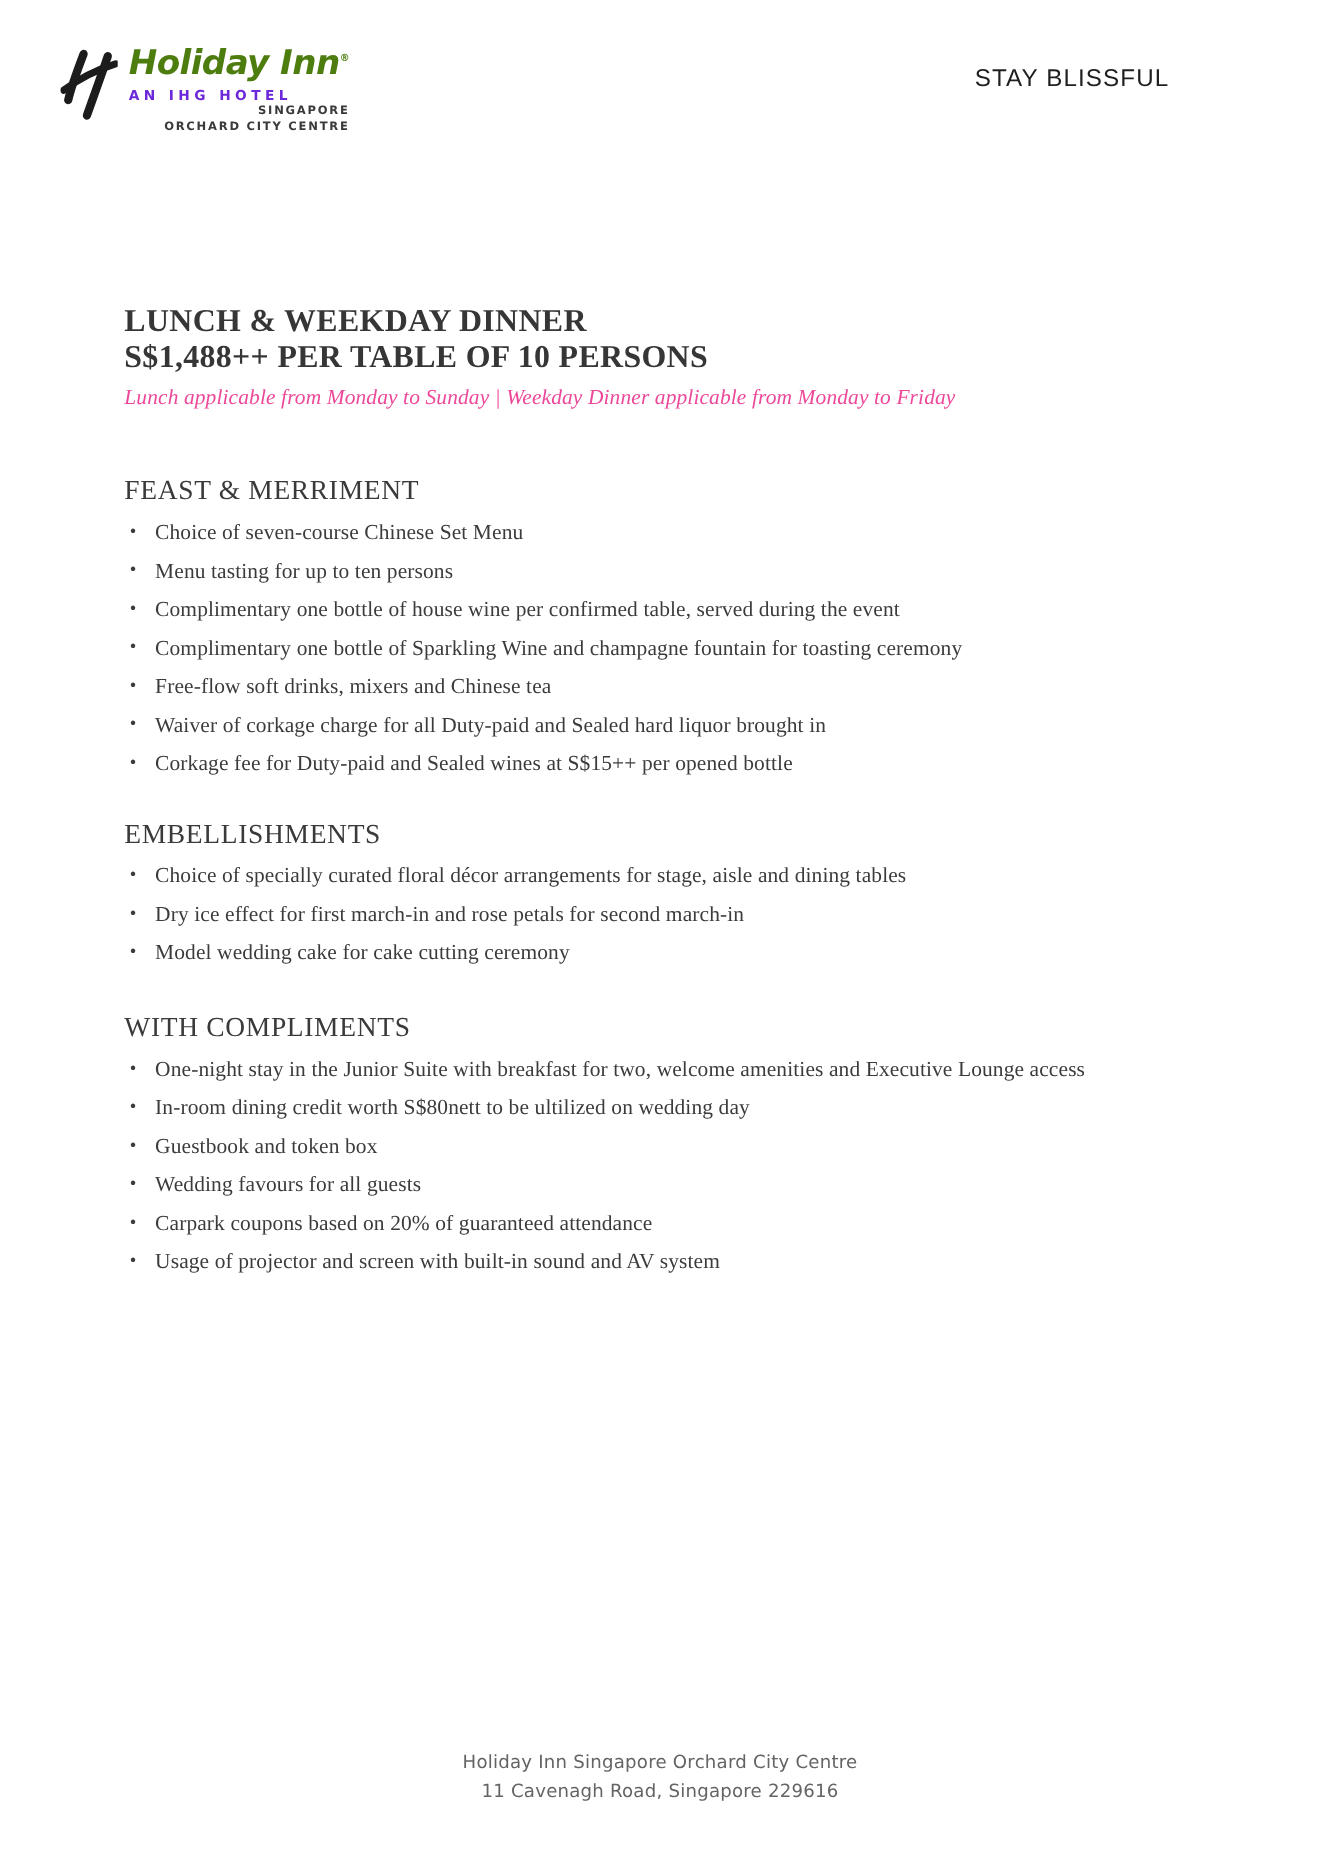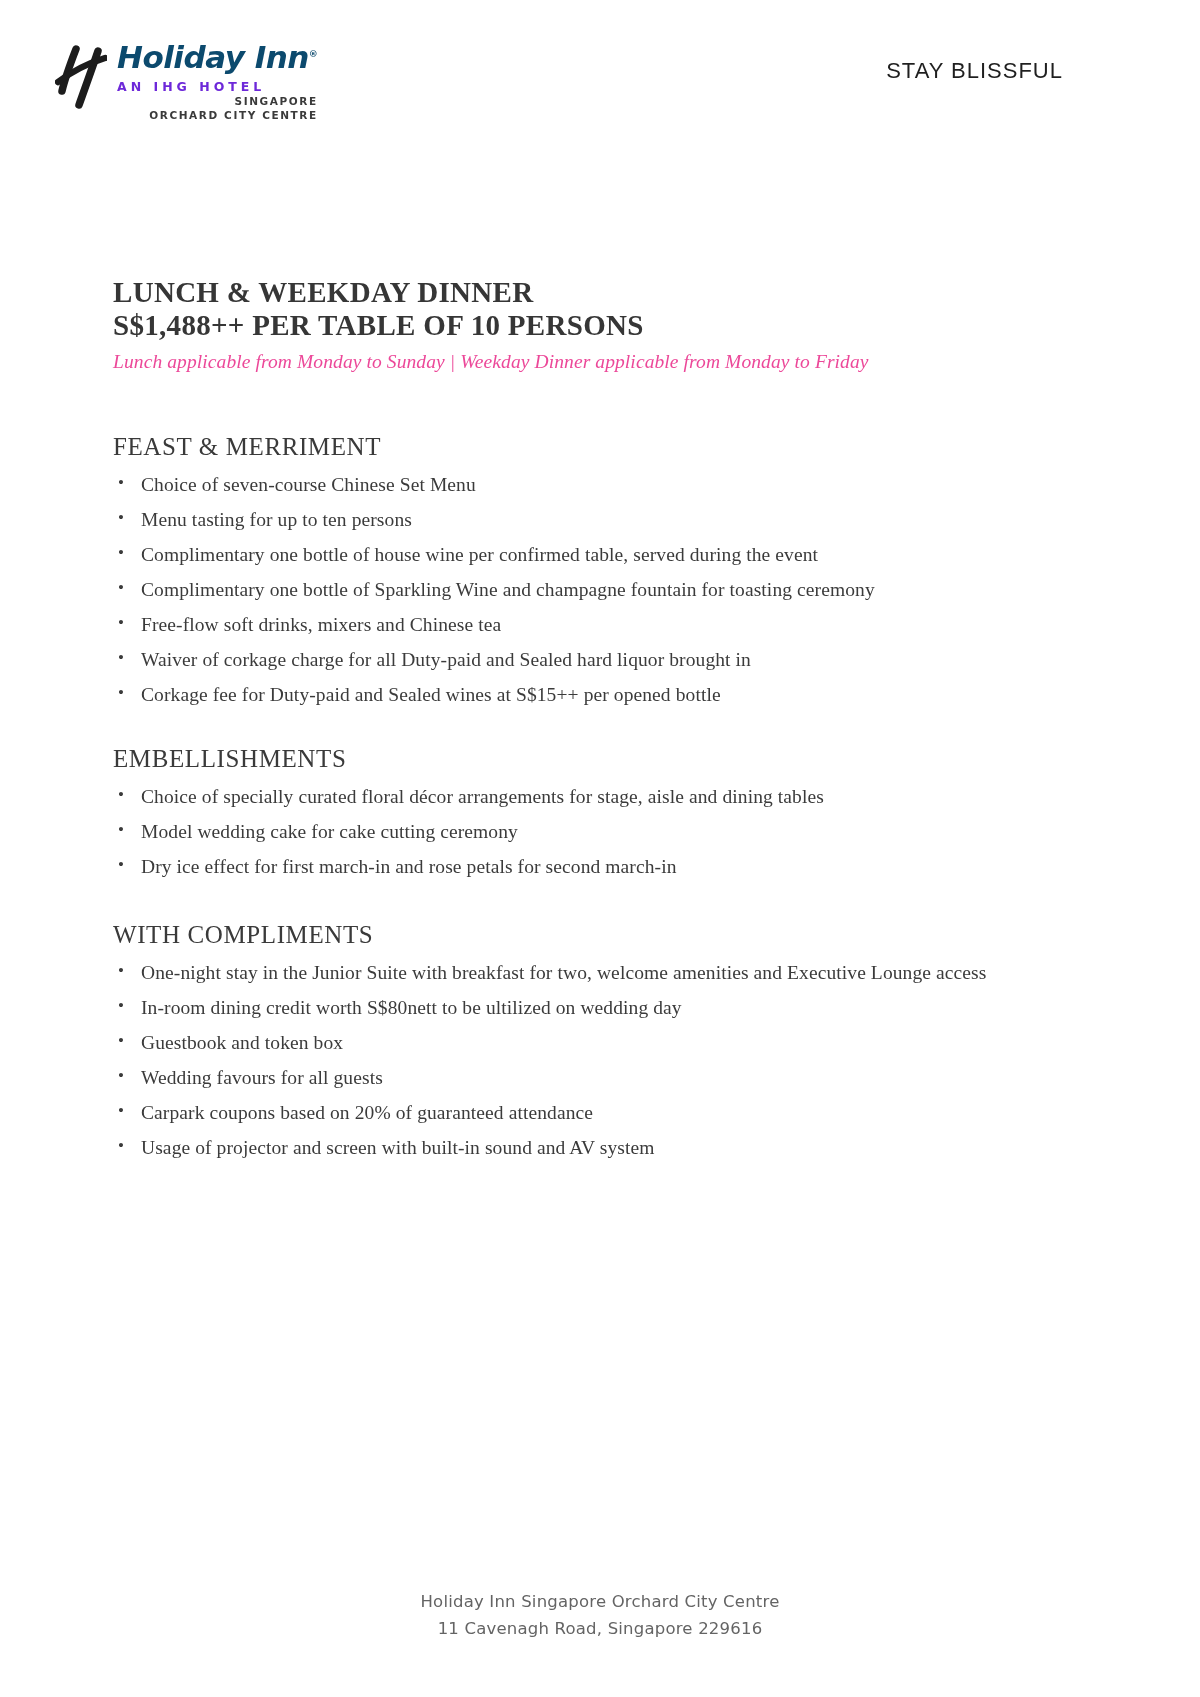--- a/index.html
+++ b/index.html
@@ -23,21 +23,21 @@
     gap:10px;
   }
   .logo-h { width:52px; height:70px; flex:0 0 auto; margin-top:2px; }
   .logo-text { display:flex; flex-direction:column; }
   .logo-name {
     font-family:"DejaVu Sans", sans-serif;
     font-weight:bold;
     font-style:italic;
     font-size:31px;
     letter-spacing:-0.5px;
-    color:#0c4a6e;
+    color:#4d7c0f;
     line-height:1.1;
     white-space:nowrap;
   }
   .logo-reg {
     font-size:9px;
     vertical-align:super;
     font-style:normal;
     letter-spacing:0;
   }
   .logo-ihg {
@@ -180,22 +180,22 @@
         <li>Free-flow soft drinks, mixers and Chinese tea</li>
         <li>Waiver of corkage charge for all Duty-paid and Sealed hard liquor brought in</li>
         <li>Corkage fee for Duty-paid and Sealed wines at S$15++ per opened bottle</li>
       </ul>
     </div>
 
     <div class="section section-2">
       <h2 class="section-heading">EMBELLISHMENTS</h2>
       <ul class="bullets">
         <li>Choice of specially curated floral décor arrangements for stage, aisle and dining tables</li>
+        <li>Dry ice effect for first march-in and rose petals for second march-in</li>
         <li>Model wedding cake for cake cutting ceremony</li>
-        <li>Dry ice effect for first march-in and rose petals for second march-in</li>
       </ul>
     </div>
 
     <div class="section section-3">
       <h2 class="section-heading">WITH COMPLIMENTS</h2>
       <ul class="bullets">
         <li>One-night stay in the Junior Suite with breakfast for two, welcome amenities and Executive Lounge access</li>
         <li>In-room dining credit worth S$80nett to be ultilized on wedding day</li>
         <li>Guestbook and token box</li>
         <li>Wedding favours for all guests</li>

